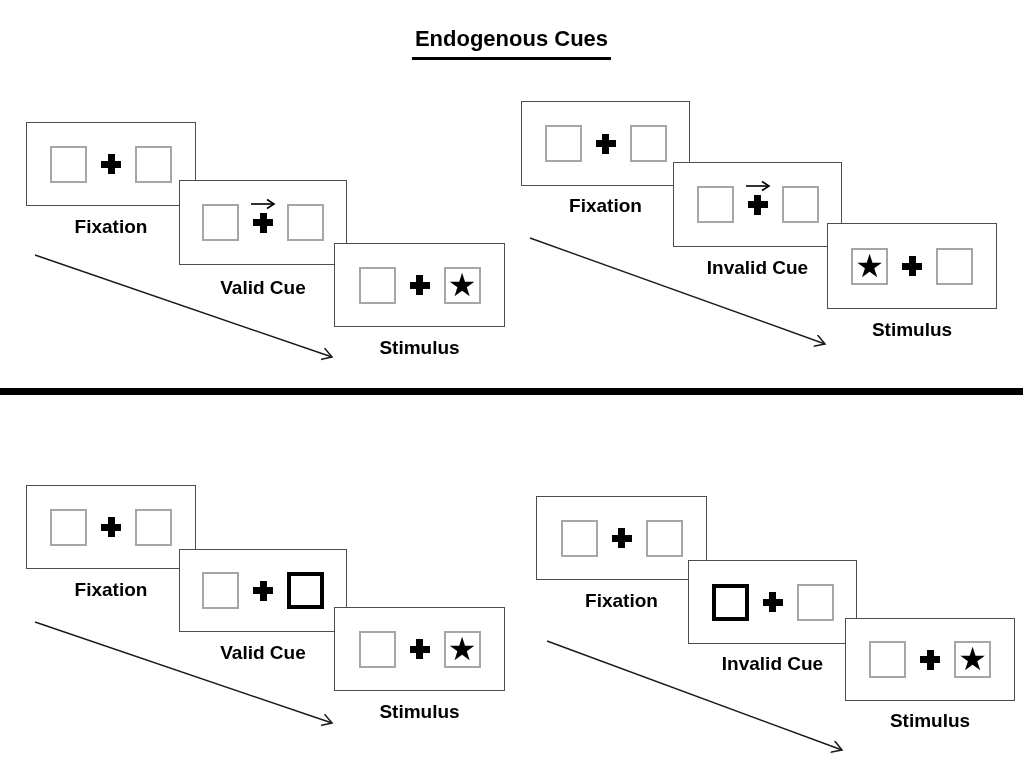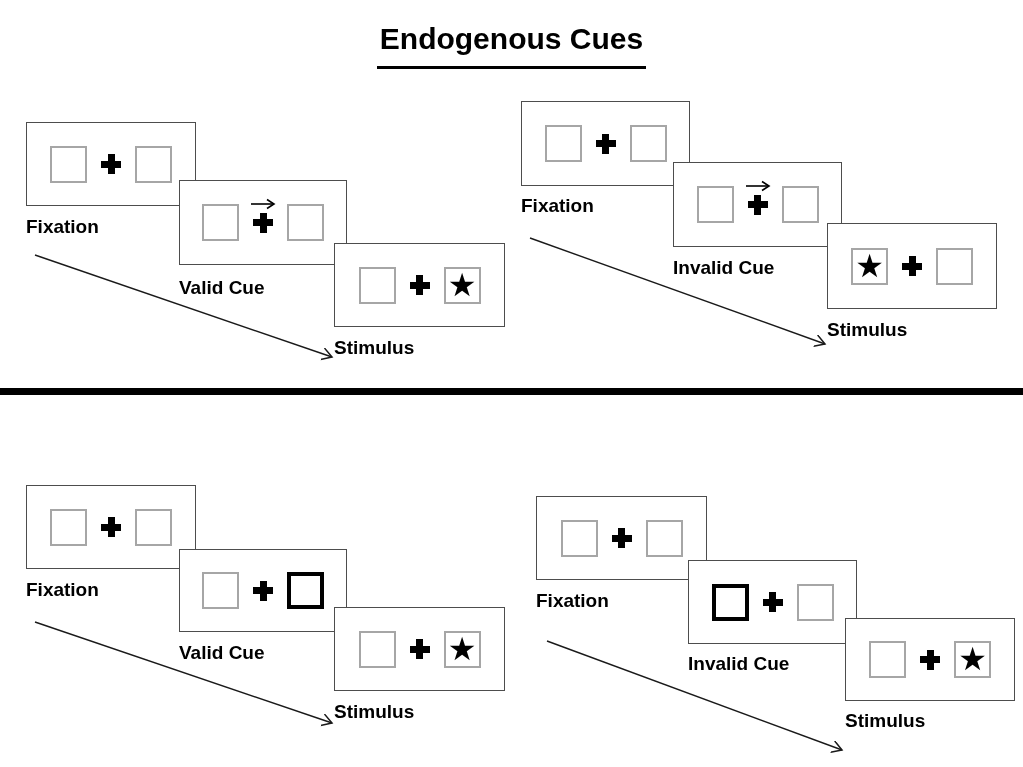--- a/index.html
+++ b/index.html
@@ -14,25 +14,25 @@
     overflow: hidden;
   }
   .section-title {
     position: absolute;
     left: 0;
     width: 100%;
     text-align: center;
   }
   .section-title span {
     display: inline-block;
-    font-size: 30px;
+    font-size: 22px;
     font-weight: bold;
     line-height: 34px;
     border-bottom: 3px solid var(--divider, #000);
-    padding: 0 3px 10px 3px;
+    padding: 0 3px 1px 3px;
   }
   .divider {
     position: absolute;
     left: 0;
     top: 388px;
     width: 100%;
     height: 7px;
     background: var(--divider, #000);
   }
   .card {
@@ -67,20 +67,21 @@
     width: 20px; height: 7px; background: var(--text, #000);
   }
   .plus::after {
     content: ""; position: absolute; top: 0; left: 6.5px;
     width: 7px; height: 20px; background: var(--text, #000);
   }
   .cue-arrow { position: absolute; left: -3px; top: -18px; }
   .cue-arrow line, .cue-arrow path { stroke: var(--text, #000); }
   .card-label {
     position: absolute;
+    text-align: center;
     font-weight: bold;
     font-size: 19px;
     line-height: 24px;
     color: var(--text, #000);
     white-space: nowrap;
   }
   .arrows {
     position: absolute;
     left: 0; top: 0;
     pointer-events: none;

